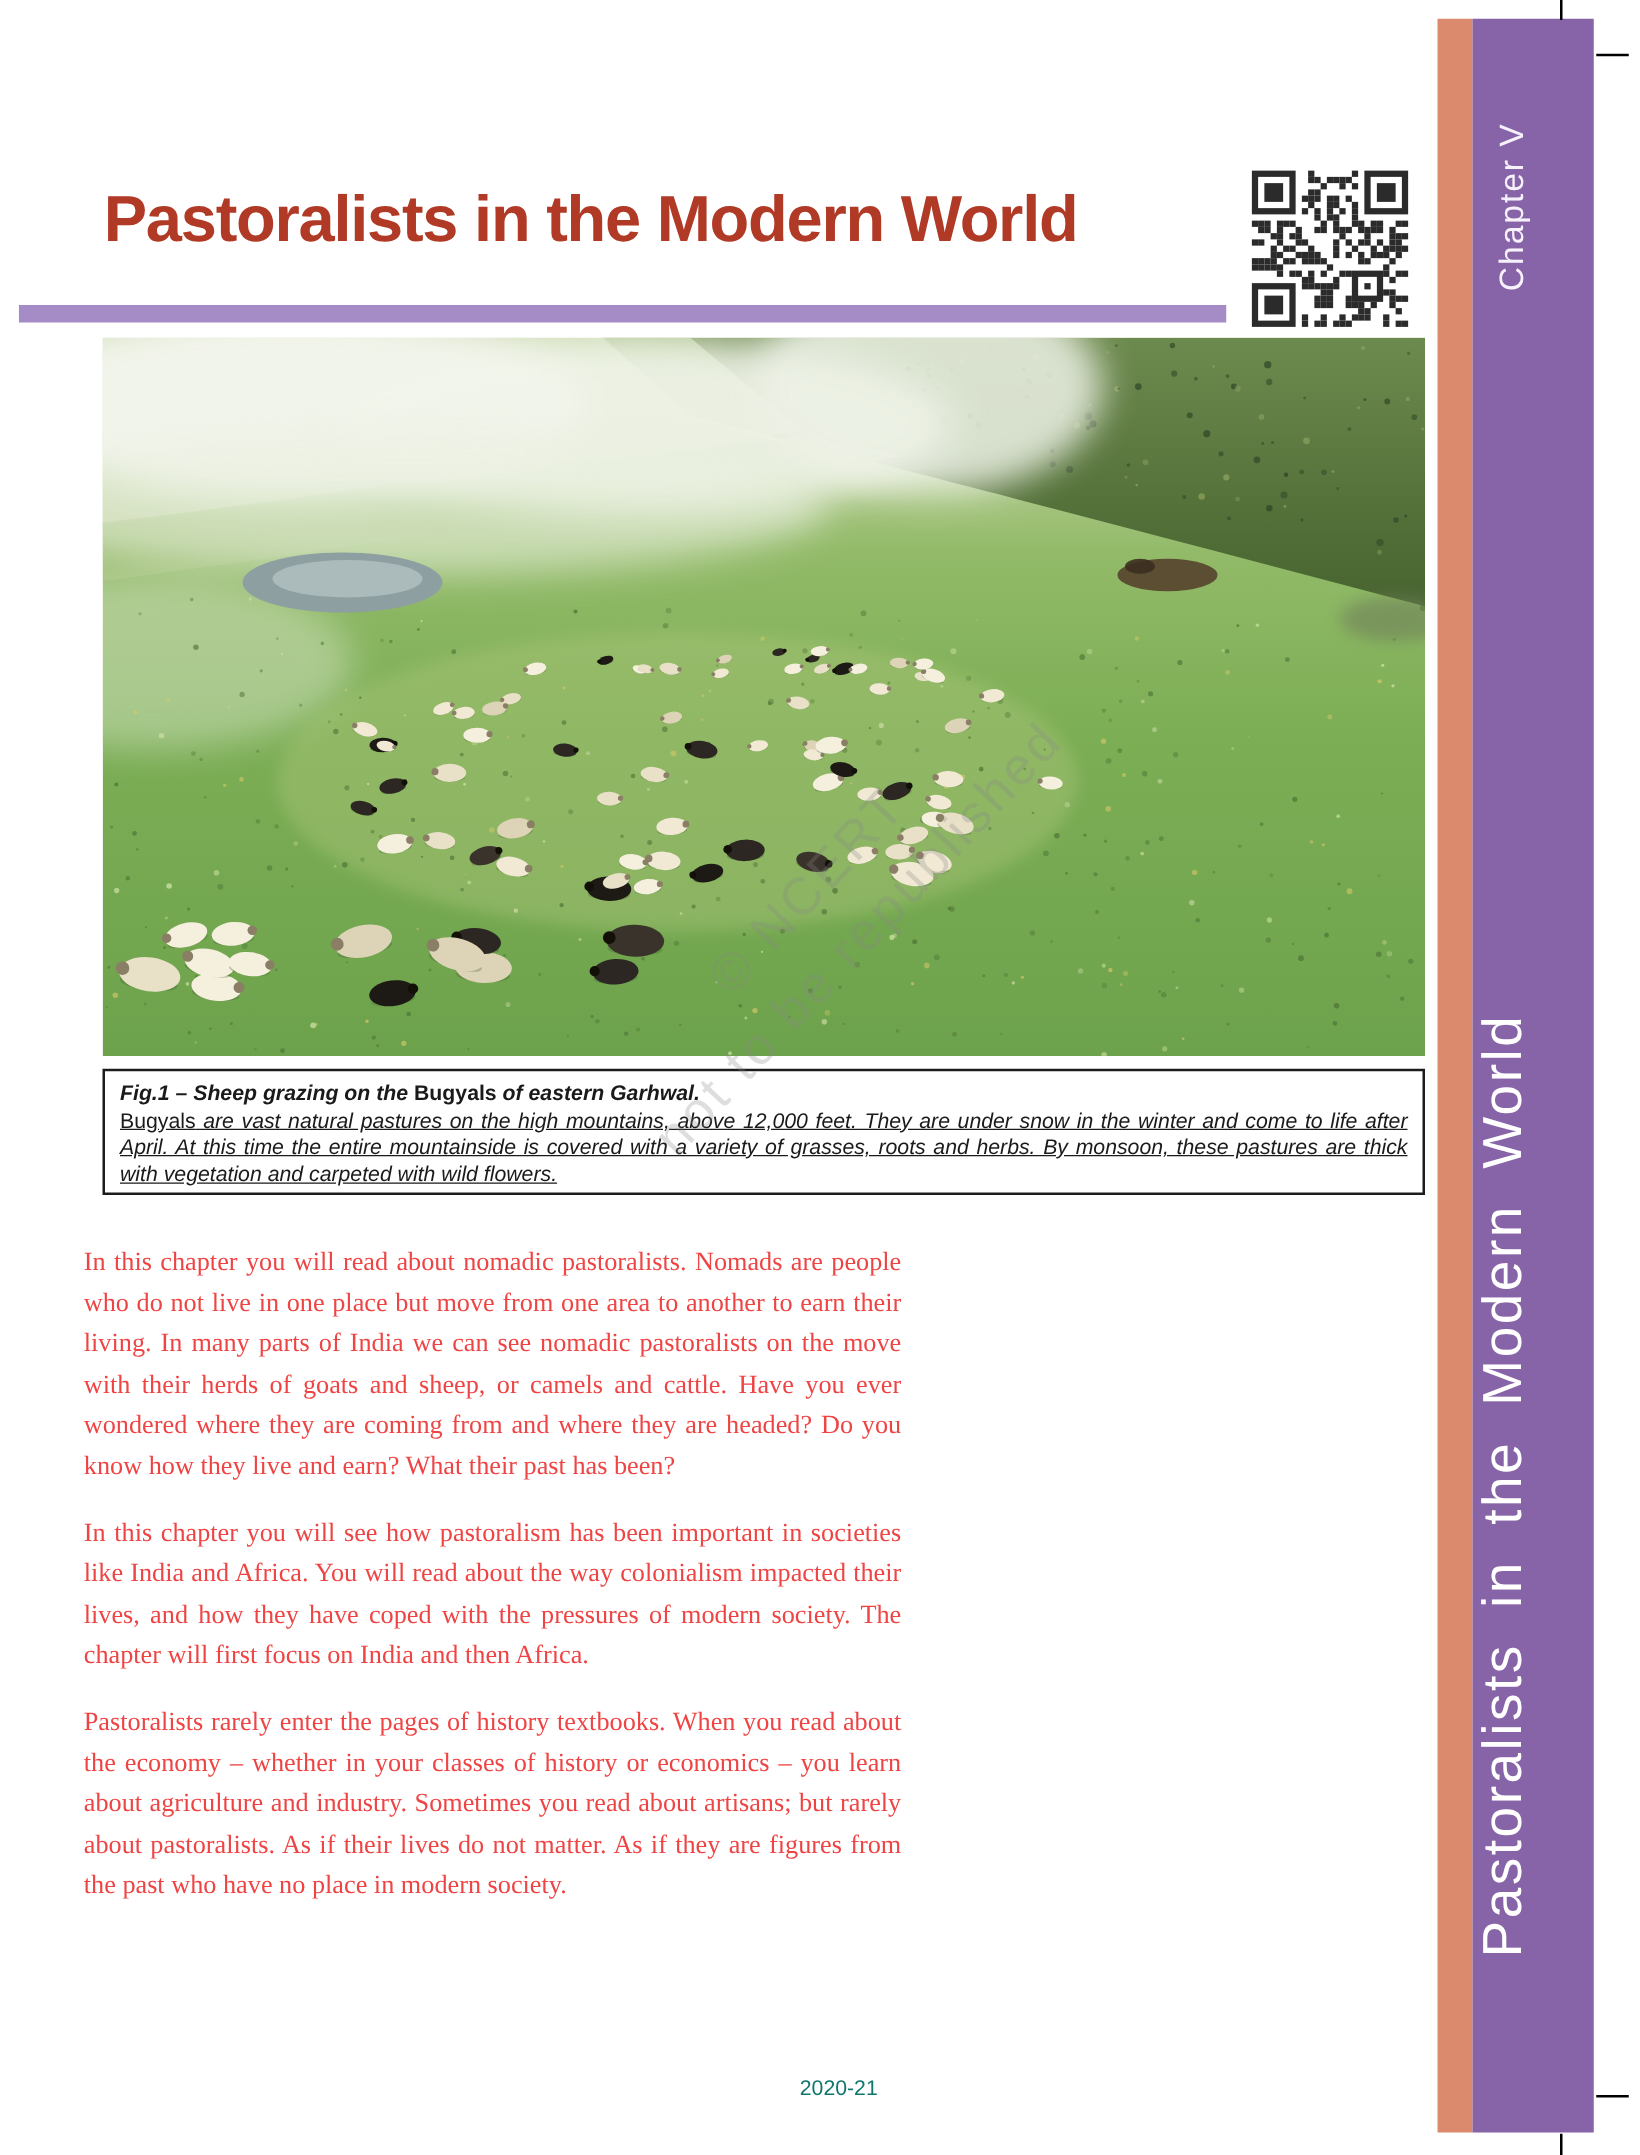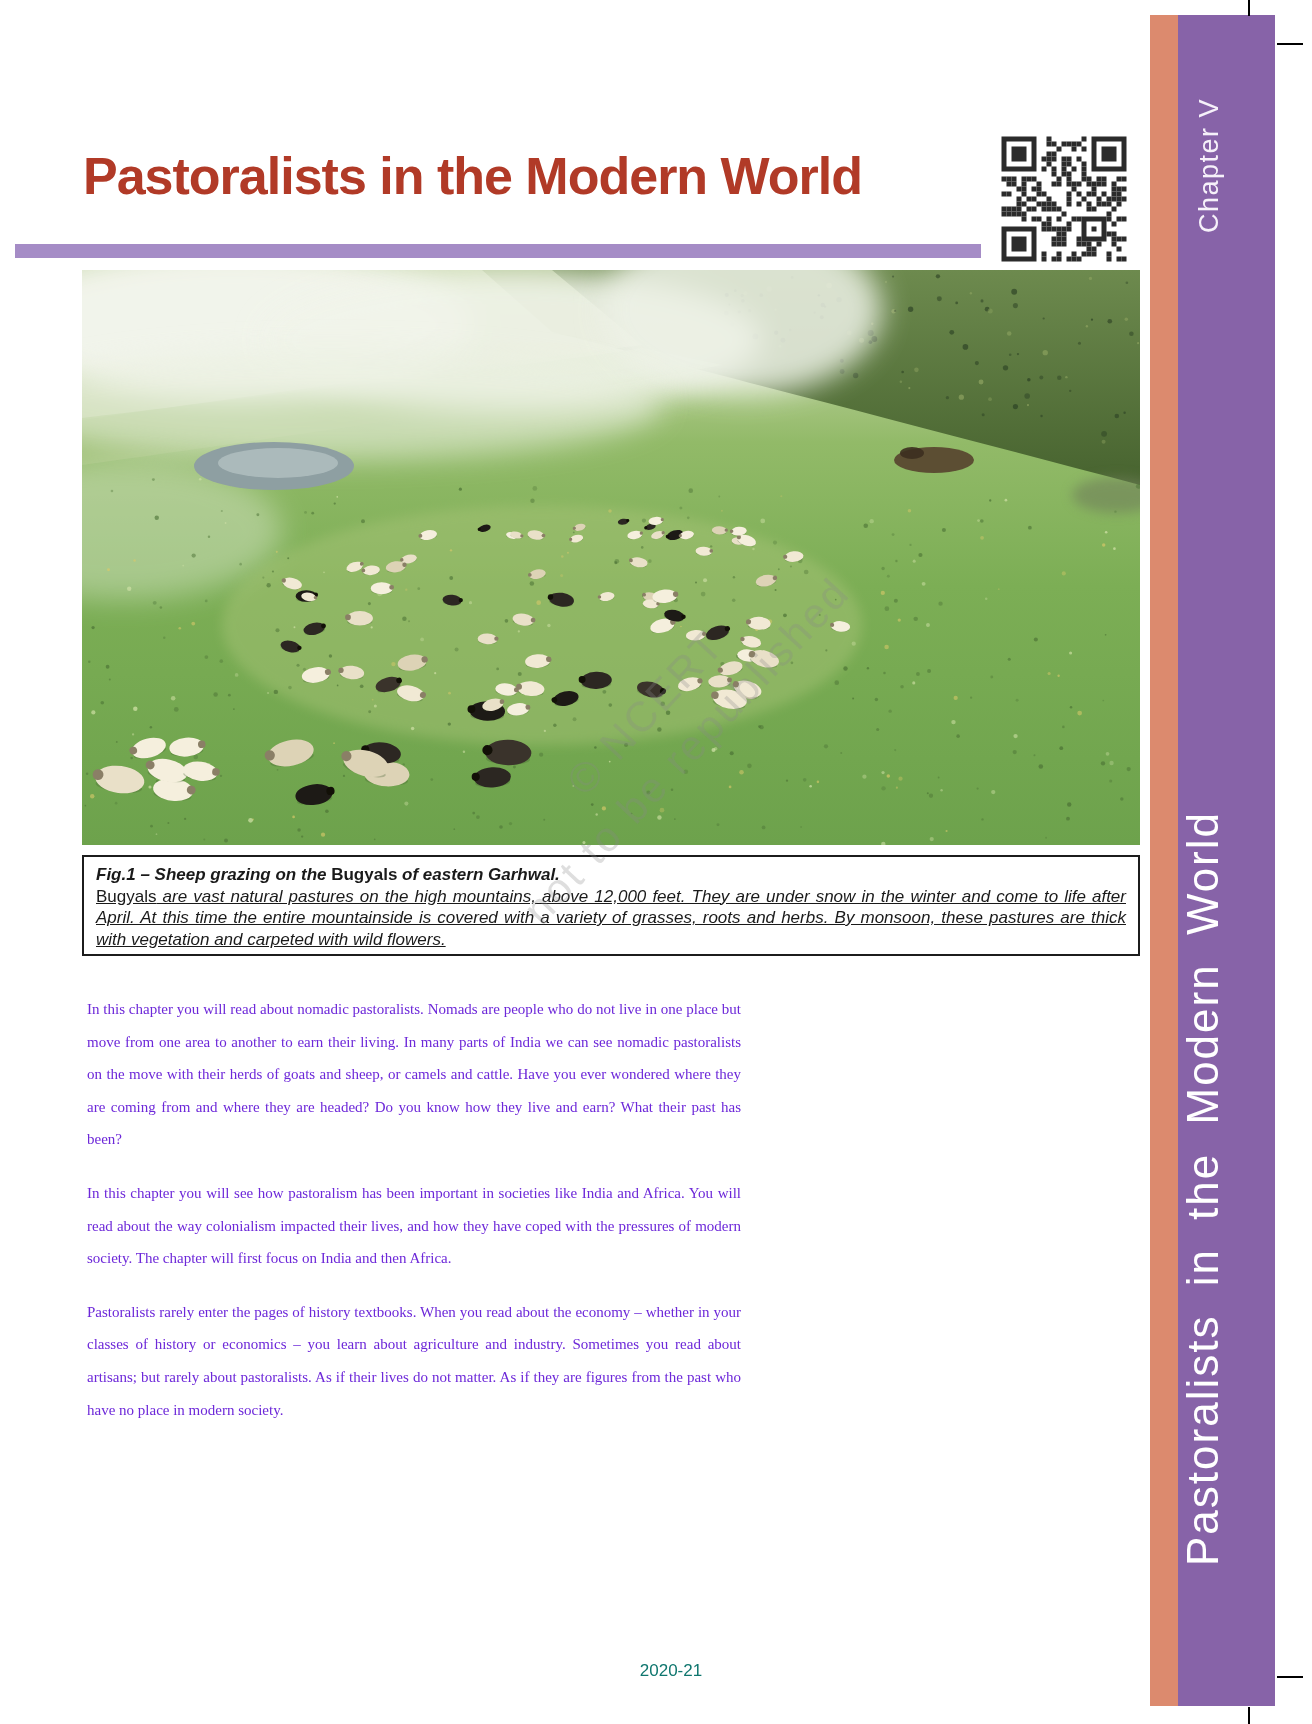--- a/index.html
+++ b/index.html
@@ -16,22 +16,22 @@
   .photo{position:absolute;left:67px;top:270px;width:1058px;height:575px;overflow:hidden;}
   .photo svg{display:block;}
   .capbox{position:absolute;left:67px;top:855px;width:1058px;height:101px;box-sizing:border-box;
           border:2px solid #1c1c1c;padding:7px 12px 6px 12px;background:transparent;
           font-size:17px;line-height:21.5px;color:#1a1a1a;}
   .capbox .l1{font-weight:bold;font-style:italic;}
   .capbox .l1 .rm{font-style:normal;}
   .capbox .cap-body{font-style:italic;text-align:justify;text-decoration:underline;}
   .capbox .cap-body .rm{font-style:normal;}
   
-  .bodycol{position:absolute;left:72px;top:993px;width:654px;
-           font-family:"Liberation Serif",serif;font-size:15px;line-height:32.6px;color:#6d28d9;}
+  .bodycol{position:absolute;left:52px;top:993px;width:654px;
+           font-family:"Liberation Serif",serif;font-size:21px;line-height:32.6px;color:#ef4444;}
   .bodycol p{margin:0 0 21px 0;text-align:justify;}
   
   .watermark{position:absolute;left:455px;top:860px;transform:rotate(-47deg);transform-origin:0 0;
              pointer-events:none;z-index:5;color:rgba(135,135,135,0.28);
              font-size:42px;letter-spacing:3px;line-height:56px;white-space:nowrap;text-align:center;}
   
   .footer{position:absolute;left:0;top:1661px;width:1312px;text-align:center;
           font-size:17px;color:#0f766e;}
   
   .strip-salmon{position:absolute;left:1135px;top:15px;width:28px;height:1691px;background:#dc8a6e;}

